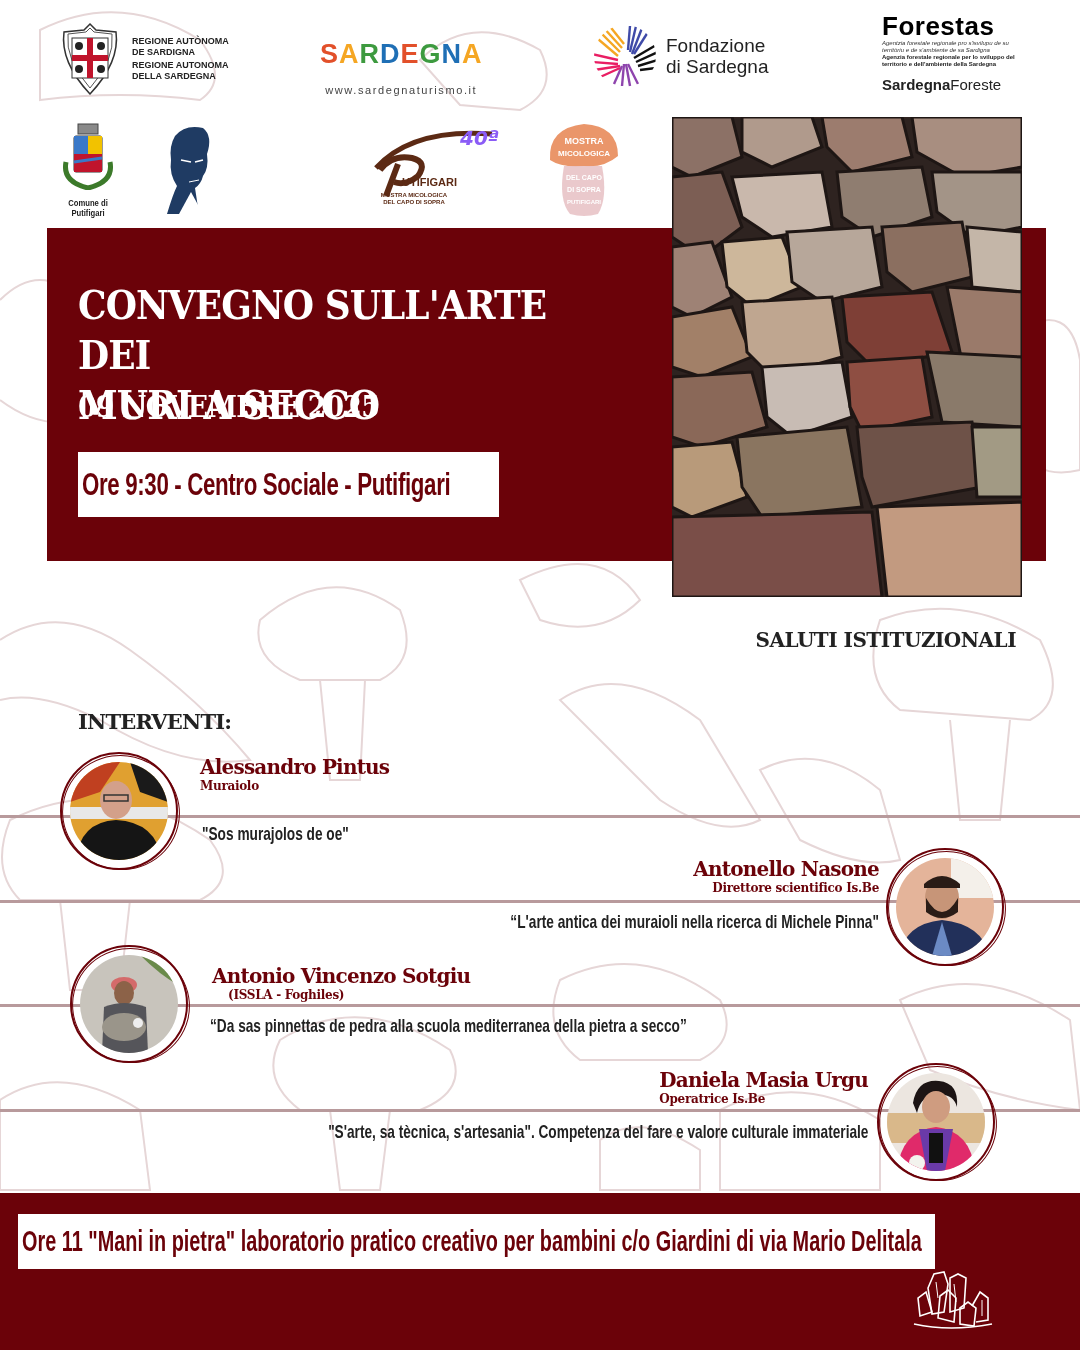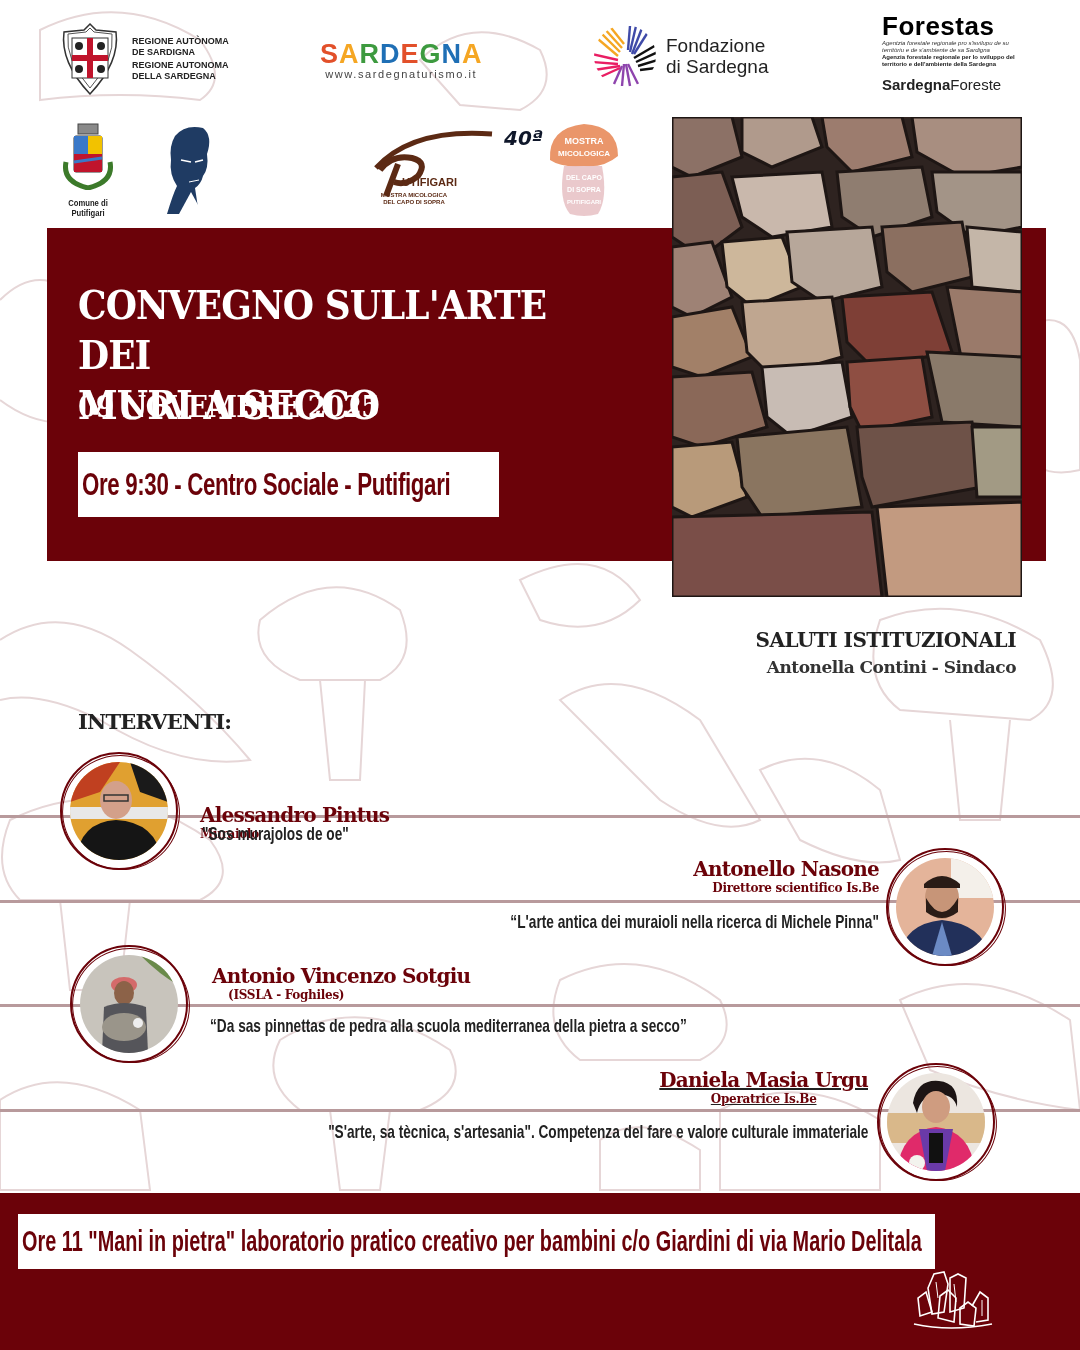--- a/index.html
+++ b/index.html
@@ -13,41 +13,41 @@
   .bg-pattern { position: absolute; inset: 0; z-index: 0; pointer-events: none; }
   .abs { position: absolute; z-index: 2; }
 
   
   .logo-ras { left: 58px; top: 22px; display: flex; align-items: center; gap: 10px; }
   .logo-ras .crest { width: 64px; height: 74px; }
   .logo-ras .txt { font-family: "Liberation Sans", sans-serif; font-weight: bold; font-size: 9px; line-height: 11px; color: #222; }
   .logo-ras .txt span { display: block; }
   .logo-sard { left: 320px; top: 40px; text-align: center; }
   .logo-sard .word { font-family: "Liberation Sans", sans-serif; font-weight: bold; font-size: 27px; letter-spacing: 1px; line-height: 28px; }
-  .logo-sard .url { font-family: "Liberation Sans", sans-serif; font-size: 11px; letter-spacing: 1.6px; color: #444; }
+  .logo-sard .url { font-family: "Liberation Sans", sans-serif; font-size: 11px; letter-spacing: 1.6px; color: #444; margin-top: 16px; }
   .logo-fond { left: 590px; top: 24px; display: flex; align-items: center; gap: 6px; }
   .logo-fond .txt { font-family: "Liberation Sans", sans-serif; font-size: 19px; line-height: 21px; color: #222; }
   .logo-forestas { left: 882px; top: 12px; width: 140px; }
   .logo-forestas .name { font-family: "Liberation Sans", sans-serif; font-weight: bold; font-size: 26px; line-height: 28px; color: #000000; letter-spacing: 0.5px; }
   .logo-forestas .sub1 { font-family: "Liberation Sans", sans-serif; font-style: italic; font-size: 6px; line-height: 7px; color: #333; }
   .logo-forestas .sub2 { font-family: "Liberation Sans", sans-serif; font-weight: bold; font-size: 6px; line-height: 7px; color: #222; }
   .logo-forestas .sf { font-family: "Liberation Sans", sans-serif; font-size: 15px; margin-top: 8px; color: #222; }
   .logo-forestas .sf b { font-weight: bold; }
 
   
   .logo-comune { left: 46px; top: 122px; width: 84px; text-align: center; }
   .logo-comune .txt { font-family: "Liberation Sans", sans-serif; font-weight: bold; font-size: 9px; color: #222; margin-top: 4px; transform: scaleX(0.85); }
   .logo-bellieni { left: 165px; top: 124px; display: flex; align-items: center; gap: 14px; }
   .logo-bellieni .txt { font-family: "Liberation Sans", sans-serif; color: #1fb37a; }
   .logo-bellieni .t1 { font-size: 16px; line-height: 17px; }
   .logo-bellieni .t2 { font-size: 24px; line-height: 24px; font-weight: bold; }
   .logo-putifigari { left: 372px; top: 124px; width: 132px; height: 95px; }
   .logo-putifigari .txt1 { position: absolute; left: 30px; top: 52px; font-family: "Liberation Sans", sans-serif; font-weight: bold; font-size: 11px; color: #5c2a14; }
   .logo-putifigari .txt2 { position: absolute; left: 6px; top: 68px; font-family: "Liberation Sans", sans-serif; font-weight: bold; font-size: 6px; line-height: 7px; color: #5c2a14; text-align: center; width: 72px; }
-  .logo-putifigari .ed { position: absolute; left: 88px; top: 2px; font-family: "DejaVu Sans", sans-serif; font-style: italic; font-weight: bold; font-size: 20px; color: #0f172a; margin-left: 44px; }
+  .logo-putifigari .ed { position: absolute; left: 88px; top: 2px; font-family: "DejaVu Sans", sans-serif; font-style: italic; font-weight: bold; font-size: 20px; color: #8b5cf6; }
   .logo-mostra { left: 544px; top: 120px; width: 78px; height: 98px; }
 
   
   .hero-block { position: absolute; left: 47px; top: 228px; width: 999px; height: 333px; background: #6b0209; z-index: 1; }
   .hero-photo { left: 672px; top: 117px; width: 350px; height: 480px; z-index: 3; overflow: hidden; background: #7a5a4c; }
   .hero-title { left: 78px; top: 280px; width: 600px; color: #fff; font-family: "DejaVu Serif", serif; font-weight: bold; font-size: 39px; line-height: 50px; letter-spacing: -1px; transform: scaleX(0.92); transform-origin: left top; }
   .hero-date { left: 78px; top: 390px; color: #fff; font-family: "DejaVu Serif", serif; font-weight: bold; font-size: 29px; letter-spacing: -0.8px; transform: scaleX(0.92); transform-origin: left top; }
   .hero-time { left: 78px; top: 452px; width: 421px; height: 65px; background: #fff; display: flex; align-items: center; padding-left: 4px; }
   .hero-time span { font-family: "Liberation Sans", sans-serif; font-weight: bold; font-size: 31px; color: #6b0209; transform: scaleX(0.72); transform-origin: left center; white-space: nowrap; letter-spacing: -0.5px; }
 
@@ -266,42 +266,41 @@
   <div>CONVEGNO SULL'ARTE DEI</div>
   <div>MURI A SECCO</div>
 </div>
 <div class="abs hero-date">09 NOVEMBRE 2025</div>
 <div class="abs hero-time">
   <span>Ore 9:30 - Centro Sociale - Putifigari</span>
 </div>
 
 <div class="abs saluti">
   <div class="h">SALUTI ISTITUZIONALI</div>
-  <div class="l">Antonella Contini - Sindaco</div>
 </div>
 
 <div class="abs interventi-h">INTERVENTI:</div>
 
 <div class="sep-line" style="top:815px;"></div>
 <div class="avatar" style="left:60px; top:752px;">
   <div class="photo">
     <svg width="98" height="98" viewBox="0 0 98 98">
       <rect width="98" height="98" fill="#e0a030"></rect>
       <path d="M0 0 L50 0 L30 30 L0 40 Z" fill="#c04020"></path>
       <path d="M60 0 L98 0 L98 40 L70 30 Z" fill="#1a1a1a"></path>
       <rect x="0" y="45" width="98" height="12" fill="#e8e8e8"></rect>
       <ellipse cx="46" cy="38" rx="16" ry="19" fill="#d3a08a"></ellipse>
       <rect x="34" y="33" width="24" height="6" fill="none" stroke="#333" stroke-width="1.5"></rect>
       <path d="M6 98 Q10 60 46 58 Q86 60 92 98 Z" fill="#151515"></path>
     </svg>
   </div>
   <div class="ring1"></div>
     <div class="ring2"></div>
 </div>
-<div class="abs" style="left:200px; top:803px;">
+<div class="abs" style="left:200px; top:755px;">
   <div class="sp-name">Alessandro Pintus</div>
   <div class="sp-role">Muraiolo</div>
 </div>
 <div class="abs sp-talk left-talk" style="left:202px; top:823px;">"Sos murajolos de oe"</div>
 
 <div class="sep-line" style="top:900px;"></div>
 <div class="avatar" style="left:886px; top:848px;">
   <div class="photo">
     <svg width="98" height="98" viewBox="0 0 98 98">
       <rect width="98" height="98" fill="#e4b49a"></rect>
@@ -354,21 +353,21 @@
       <ellipse cx="49" cy="34" rx="14" ry="16" fill="#cf9c80"></ellipse>
       <path d="M10 98 Q14 58 49 54 Q84 58 88 98 Z" fill="#e02a6a"></path>
       <path d="M32 56 L40 98 L58 98 L66 56 Z" fill="#6a3aa8"></path>
       <rect x="42" y="60" width="14" height="30" fill="#111"></rect>
       <circle cx="30" cy="90" r="8" fill="#f3f3ee"></circle>
     </svg>
   </div>
   <div class="ring1"></div>
     <div class="ring2"></div>
 </div>
-<div class="abs" style="right:212px; top:1068px; text-align:center;text-decoration:underline;">
+<div class="abs" style="right:212px; top:1068px; text-align:left;">
   <div class="sp-name">Daniela Masia Urgu</div>
   <div class="sp-role">Operatrice Is.Be</div>
 </div>
 <div class="abs sp-talk right-talk" style="right:212px; top:1121px;">"S'arte, sa tècnica, s'artesania".  Competenza del fare e valore culturale immateriale</div>
 
 <div class="bottom-band"></div>
 <div class="abs workshop">
   <span>Ore 11 "Mani in pietra" laboratorio pratico creativo per bambini c/o Giardini di via Mario Delitala</span>
 </div>
 <svg class="abs rocks-icon" viewBox="0 0 85 62" fill="none" stroke="#fff" stroke-width="1.6">

